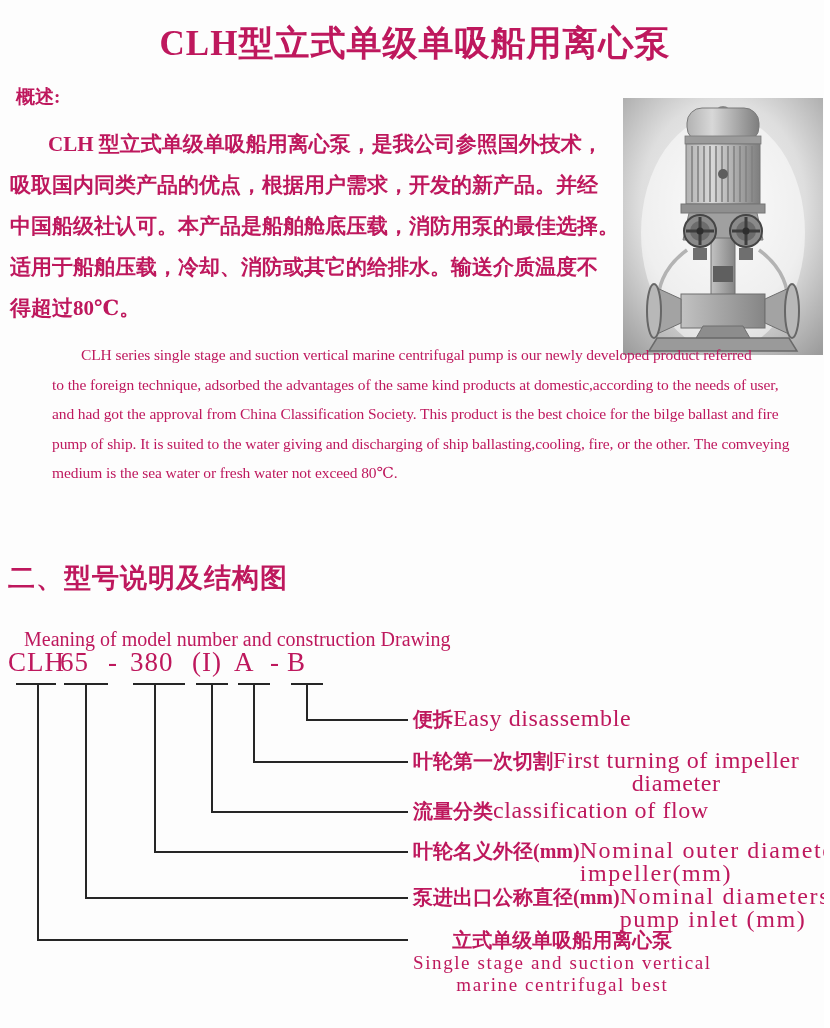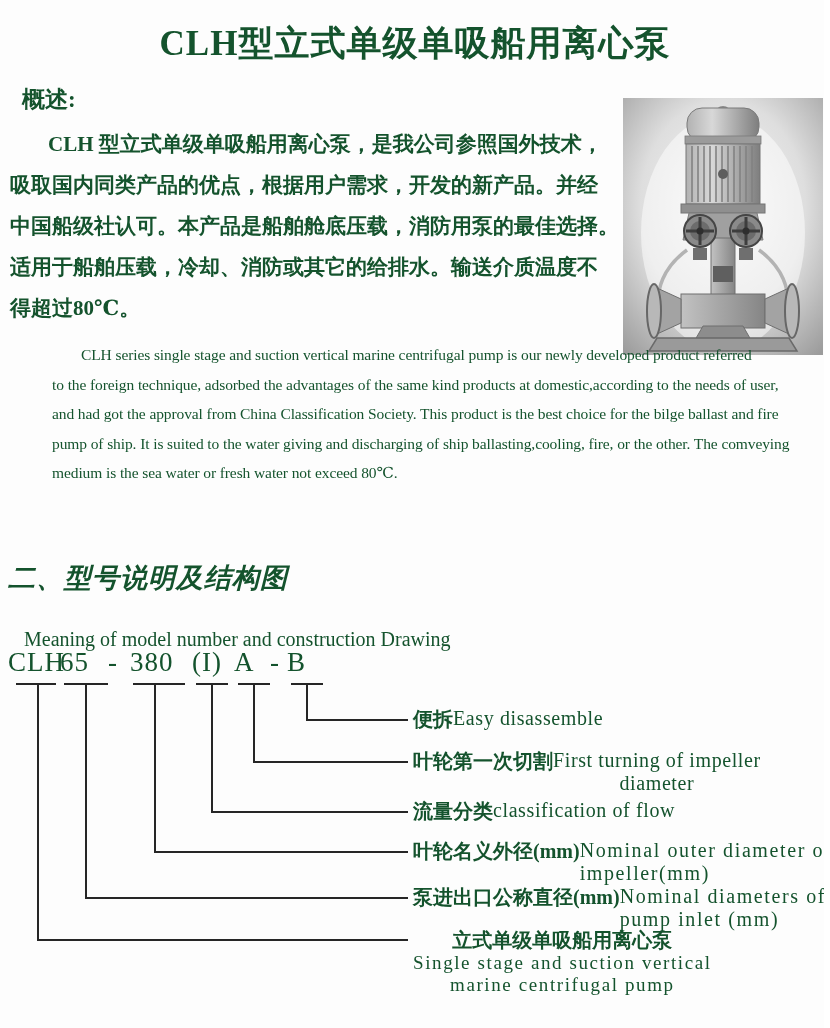--- a/index.html
+++ b/index.html
@@ -1,57 +1,57 @@
 <!DOCTYPE html>
 <html><head>
 <meta charset="utf-8">
 <style>
   html,body{margin:0;padding:0;background:#ffffff;}
   .page{
     position:relative;width:824px;height:1028px;background:#fdfdfd;
-    overflow:hidden;color:#14532d;
+    overflow:hidden;color:#be185d;
     font-family:"Liberation Serif","DejaVu Serif",serif;
   }
   .doc-title{
     position:absolute;top:20px;left:0;width:830px;text-align:center;
     font-size:35px;font-weight:bold;letter-spacing:1px;white-space:nowrap;
   }
   .overview-heading{
-    position:absolute;left:22px;top:84px;font-size:23px;font-weight:bold;
+    position:absolute;left:16px;top:84px;font-size:19px;font-weight:bold;
   }
   .cn-para{position:absolute;left:10px;top:124px;width:612px;}
   .cn-para .line{
     font-size:21px;font-weight:bold;line-height:41px;white-space:nowrap;
   }
   .cn-para .line.first{text-indent:38px;}
   .photo-frame{
     position:absolute;left:623px;top:98px;width:200px;height:257px;
   }
   .en-para{position:absolute;left:8px;top:340px;width:816px;margin-left:44px;}
   .en-para .line{
     font-size:15.5px;line-height:29.5px;white-space:nowrap;letter-spacing:-0.1px;
   }
   .en-para .line.first{text-indent:29px;}
   .sec-heading-cn{
     position:absolute;left:8px;top:560px;font-size:27px;font-weight:bold;
-    letter-spacing:1px;white-space:nowrap;font-style:italic;
+    letter-spacing:1px;white-space:nowrap;
   }
   .sec-heading-en{
     position:absolute;left:24px;top:608px;font-size:20px;white-space:nowrap;margin-top:20px;
   }
   .mtok{
     position:absolute;top:647px;font-size:27px;text-align:left;
     letter-spacing:1px;white-space:nowrap;
   }
   .uline{position:absolute;top:683px;height:2px;background:#262626;}
   .vline{position:absolute;top:684px;width:2px;background:#262626;}
   .hline{position:absolute;height:2px;background:#262626;}
   .lab{position:absolute;left:413px;display:flex;align-items:flex-start;}
   .lab .zh{font-size:20px;font-weight:bold;line-height:25px;white-space:nowrap;}
-  .lab .en{font-size:20px;line-height:23px;letter-spacing:0.6px;white-space:nowrap;}
+  .lab .en{font-size:24px;line-height:23px;letter-spacing:0.6px;white-space:nowrap;}
   .lab .en.sp{letter-spacing:1.6px;}
   .lab-block{position:absolute;left:413px;}
   .lab-block .zh{font-size:20px;font-weight:bold;line-height:24px;white-space:nowrap;}
   .lab-block .en{font-size:19px;line-height:22px;letter-spacing:1.6px;white-space:nowrap;}
 </style>
 </head>
 <body>
 
 <div class="page">
 
@@ -218,16 +218,16 @@
     <span class="zh">泵进出口公称直径(mm)</span>
     <span class="en sp">
       <div>Nominal diameters of</div>
       <div>pump inlet (mm)</div>
     </span>
   </div>
 
   <div class="lab-block" style="top:928px;text-align:center;">
     <div class="zh">立式单级单吸船用离心泵</div>
     <div class="en">Single stage and suction vertical</div>
-    <div class="en">marine centrifugal pump</div>
+    <div class="en">marine centrifugal best</div>
   </div>
 
 </div>
 
 </body></html>

